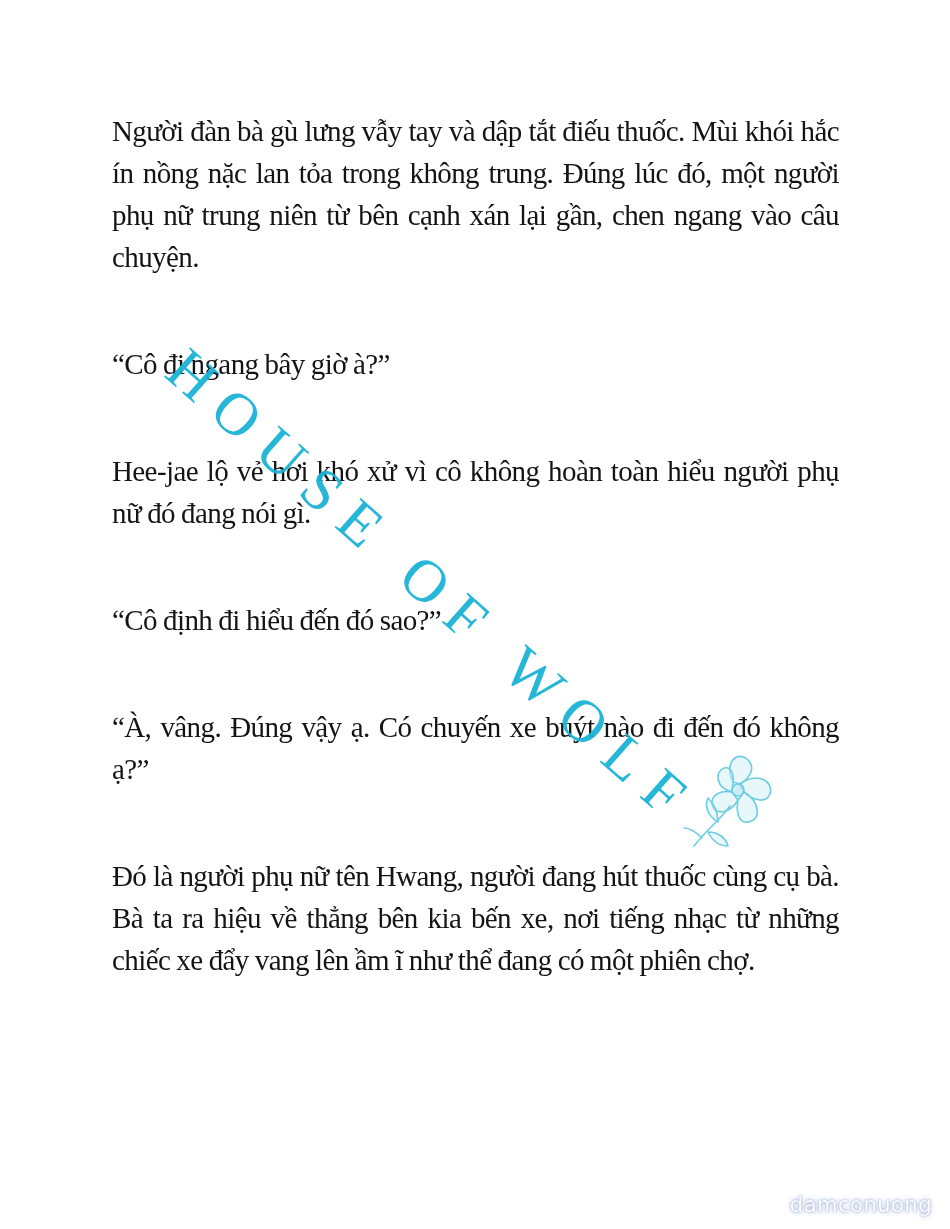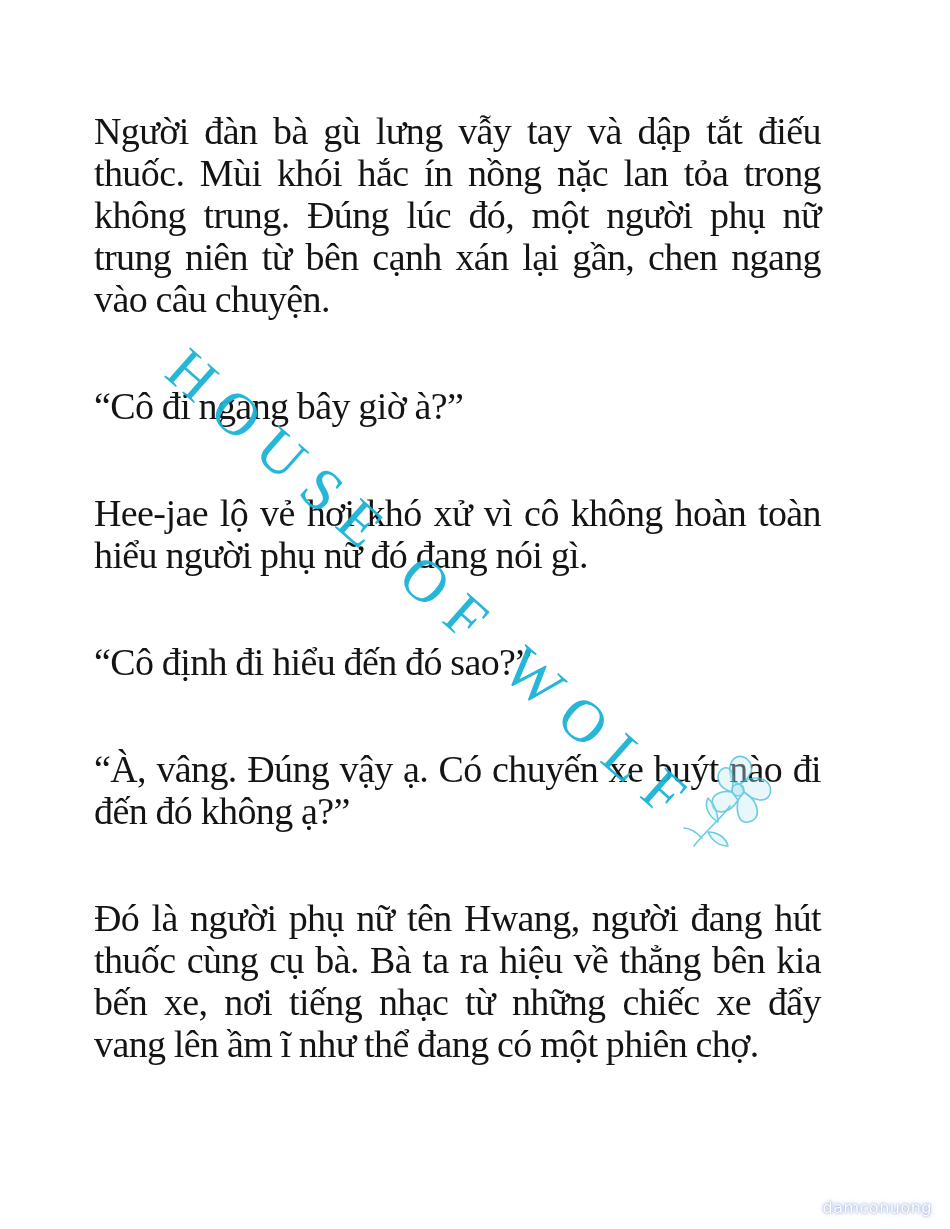--- a/index.html
+++ b/index.html
@@ -8,25 +8,25 @@
       background: #ffffff;
     }
     body {
       width: 950px;
       height: 1229px;
       position: relative;
       overflow: hidden;
     }
     .page {
       position: absolute;
-      left: 94px;
+      left: 112px;
       top: 110px;
       width: 727px;
       font-family: "Liberation Serif", "DejaVu Serif", serif;
-      font-size: 38px;
+      font-size: 29px;
       line-height: 42px;
       color: #141414;
       text-align: justify;
       letter-spacing: -0.6px;
       word-spacing: -0.5px;
     }
     .page p {
       margin: 0 0 65px 0;
       position: relative;
       z-index: 1;
@@ -61,21 +61,21 @@
       top: 742px;
       width: 100px;
       height: 110px;
       opacity: 0.75;
     }
     .site-mark {
       position: absolute;
       right: 18px;
       bottom: 12px;
       font-family: "DejaVu Sans", sans-serif;
-      font-size: 16px;
+      font-size: 21px;
       color: #ffffff;
       letter-spacing: 0.5px;
       text-shadow: 0 0 3px #9fb0d8, 0 0 6px #b8c6ea, 0 0 1px #8a9bc8;
     }
   </style>
 </head>
 <body>
 
 <div class="page">
   <p>Người đàn bà gù lưng vẫy tay và dập tắt điếu thuốc. Mùi khói hắc ín nồng nặc lan tỏa trong không trung. Đúng lúc đó, một người phụ nữ trung niên từ bên cạnh xán lại gần, chen ngang vào câu chuyện.</p>

